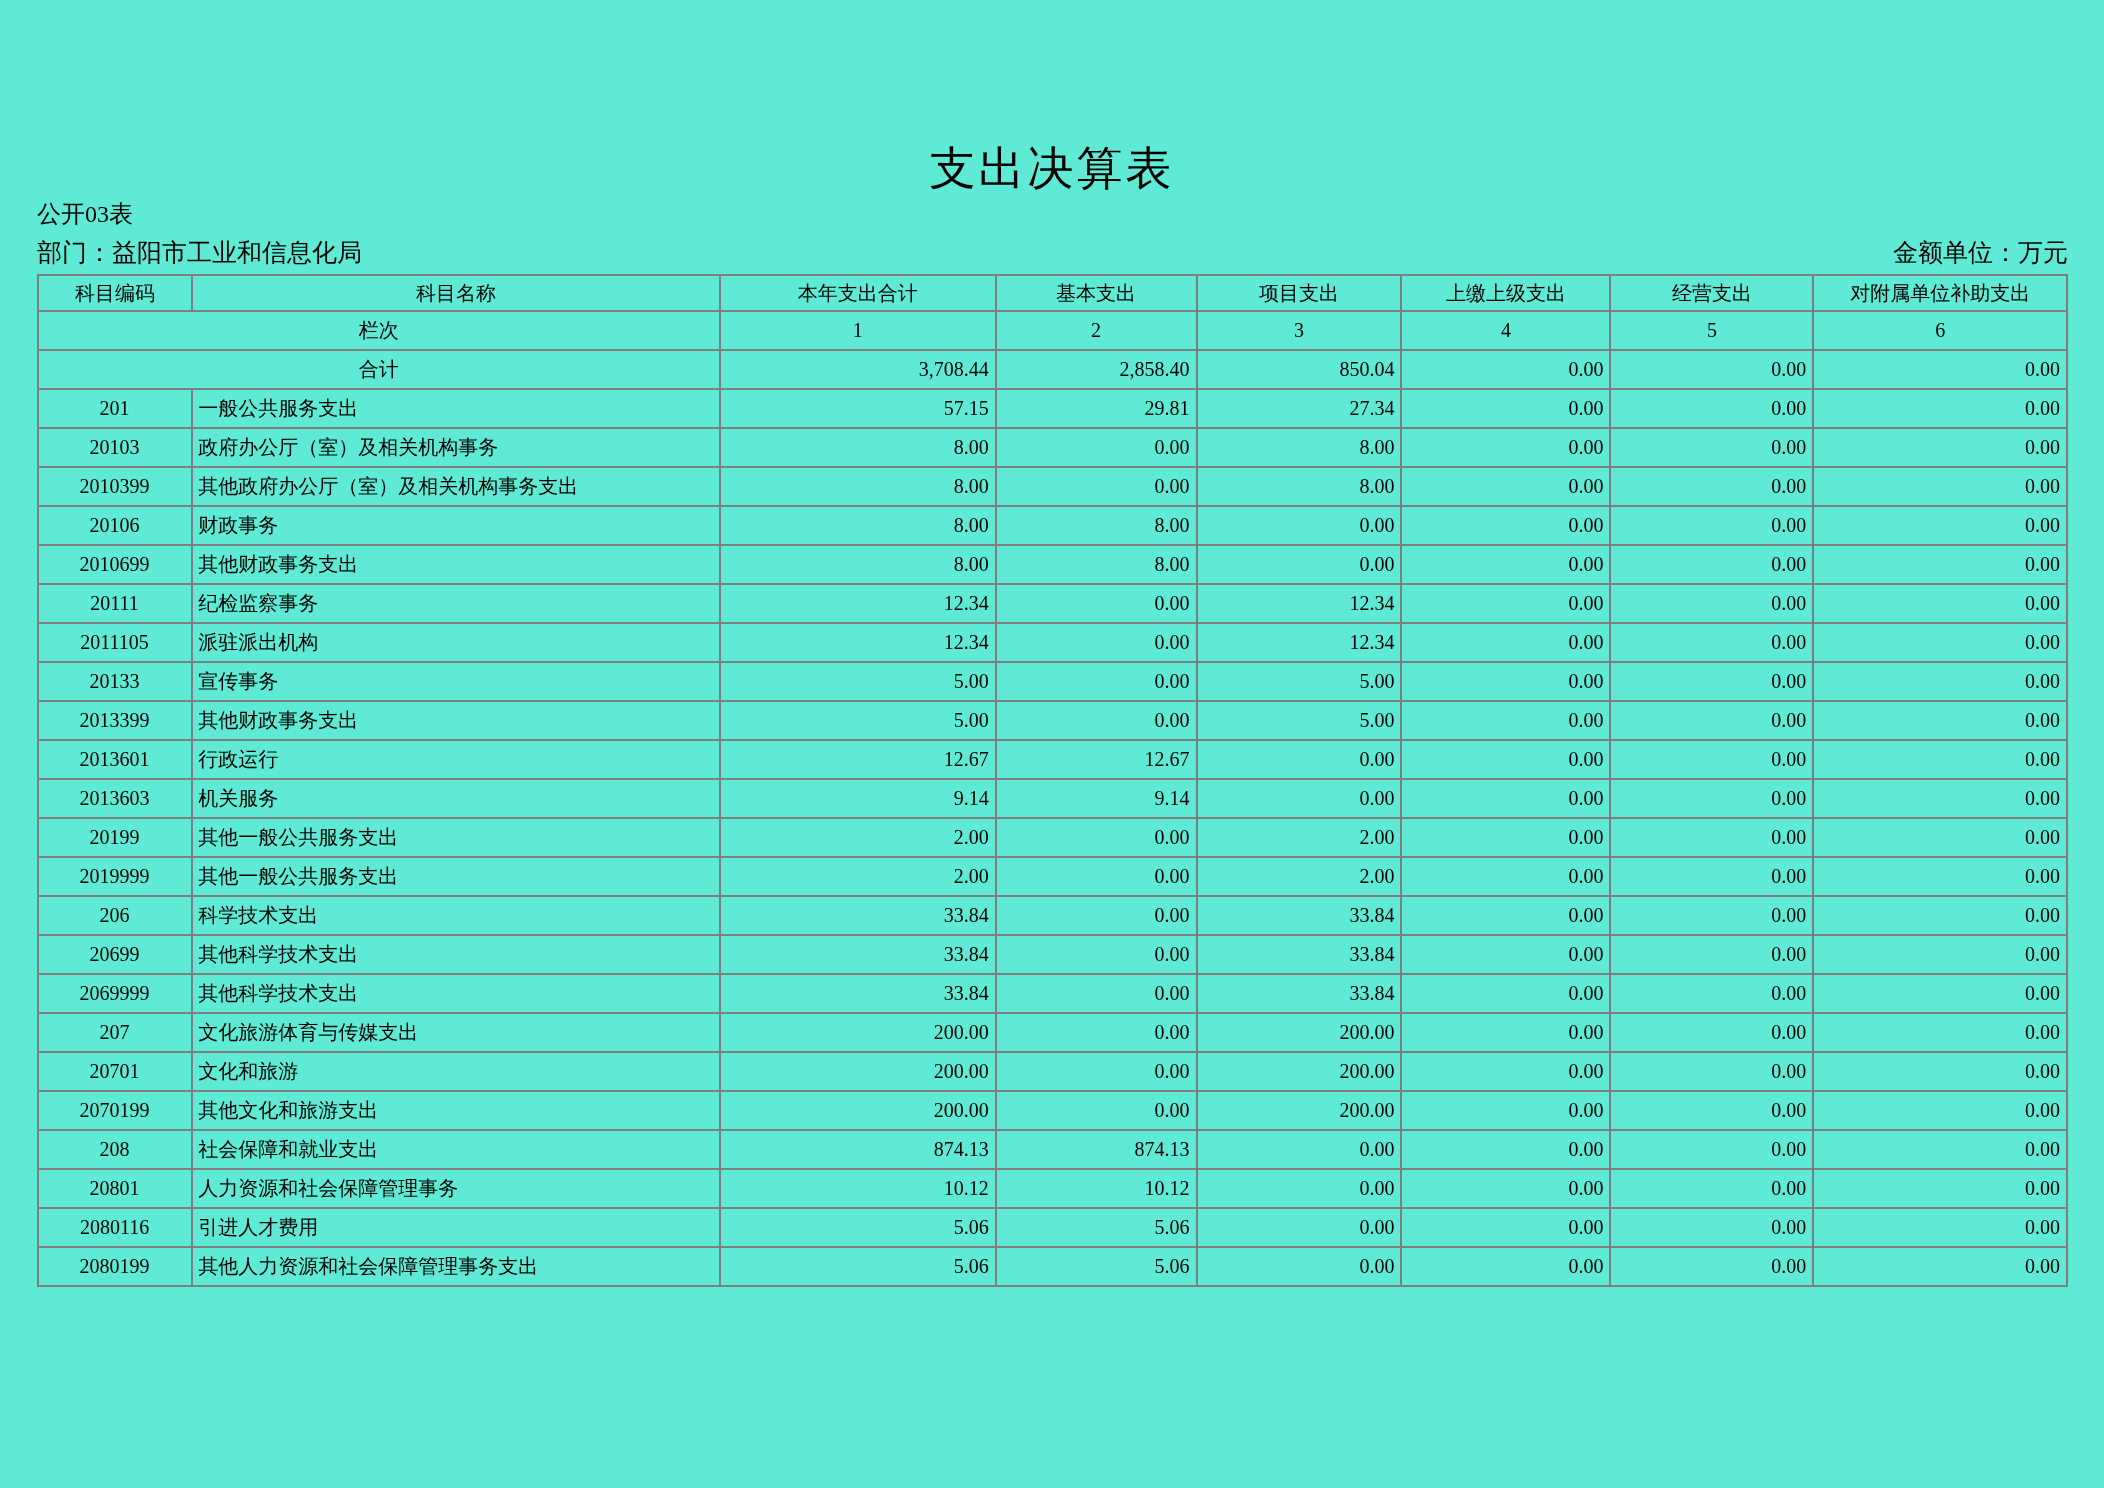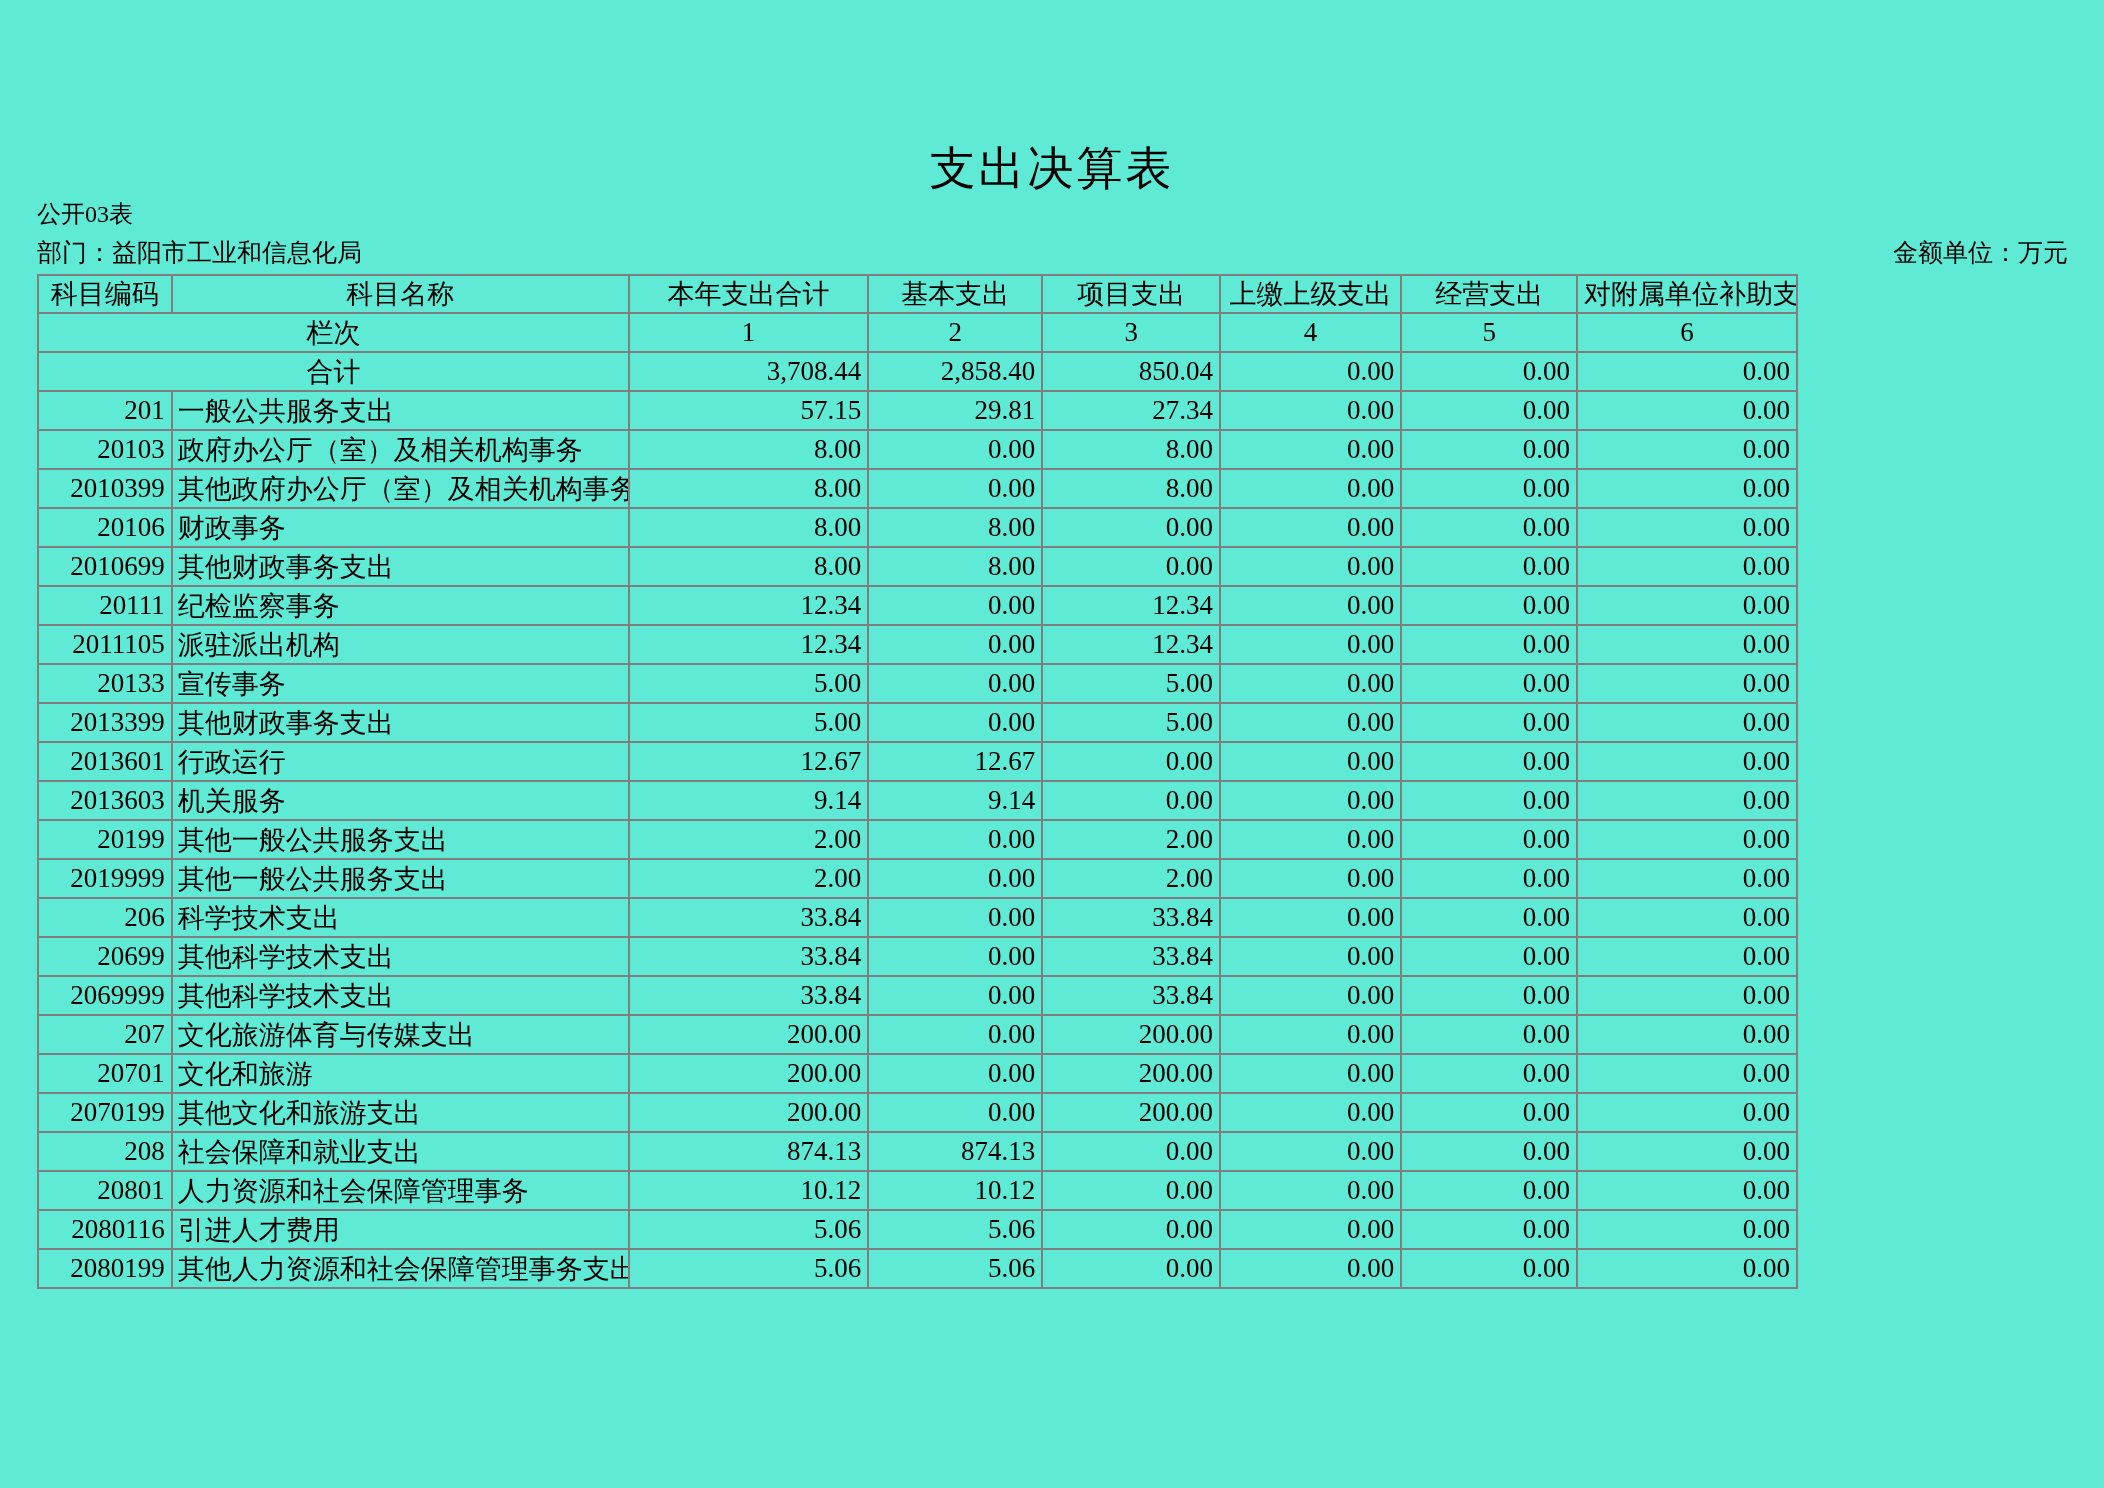--- a/index.html
+++ b/index.html
@@ -23,45 +23,45 @@
     text-align:left;
     font-size:24px;
   }
   .meta-line {
     position:absolute; top:236px; left:37px; right:36px;
     display:flex; justify-content:space-between;
     font-size:25px;
   }
   table.budget {
     position:absolute; top:274px; left:37px;
-    width:1761px;
+    width:2031px;
     border-collapse:collapse;
     table-layout:fixed;
-    font-size:27px;
+    font-size:20px;
   }
   table.budget col.c-code    { width:7.6%; }
   table.budget col.c-name    { width:26.0%; }
   table.budget col.c-total   { width:13.6%; }
   table.budget col.c-basic   { width:9.9%; }
   table.budget col.c-proj    { width:10.1%; }
   table.budget col.c-upper   { width:10.3%; }
   table.budget col.c-oper    { width:10.0%; }
   table.budget col.c-subsidy { width:12.5%; }
   table.budget th, table.budget td {
     border:2px solid #7f7f7f;
     padding:0 6px;
     height:39px;
     font-weight:normal;
     white-space:nowrap;
     overflow:hidden;
   }
   table.budget tr.head-row th { height:36px; text-align:center; }
   table.budget td.center { text-align:center; }
   table.budget td.num    { text-align:right; }
-  table.budget td.code   { text-align:right; padding-left:5px; }
+  table.budget td.code   { text-align:center; padding-left:5px; }
   table.budget td.name   { text-align:left; padding-left:5px; }
   table.budget tr.total-row td.num { font-weight:normal; }
 </style>
 </head>
 <body>
 
 <div class="page">
 
   <div class="title">支出决算表</div>
 

